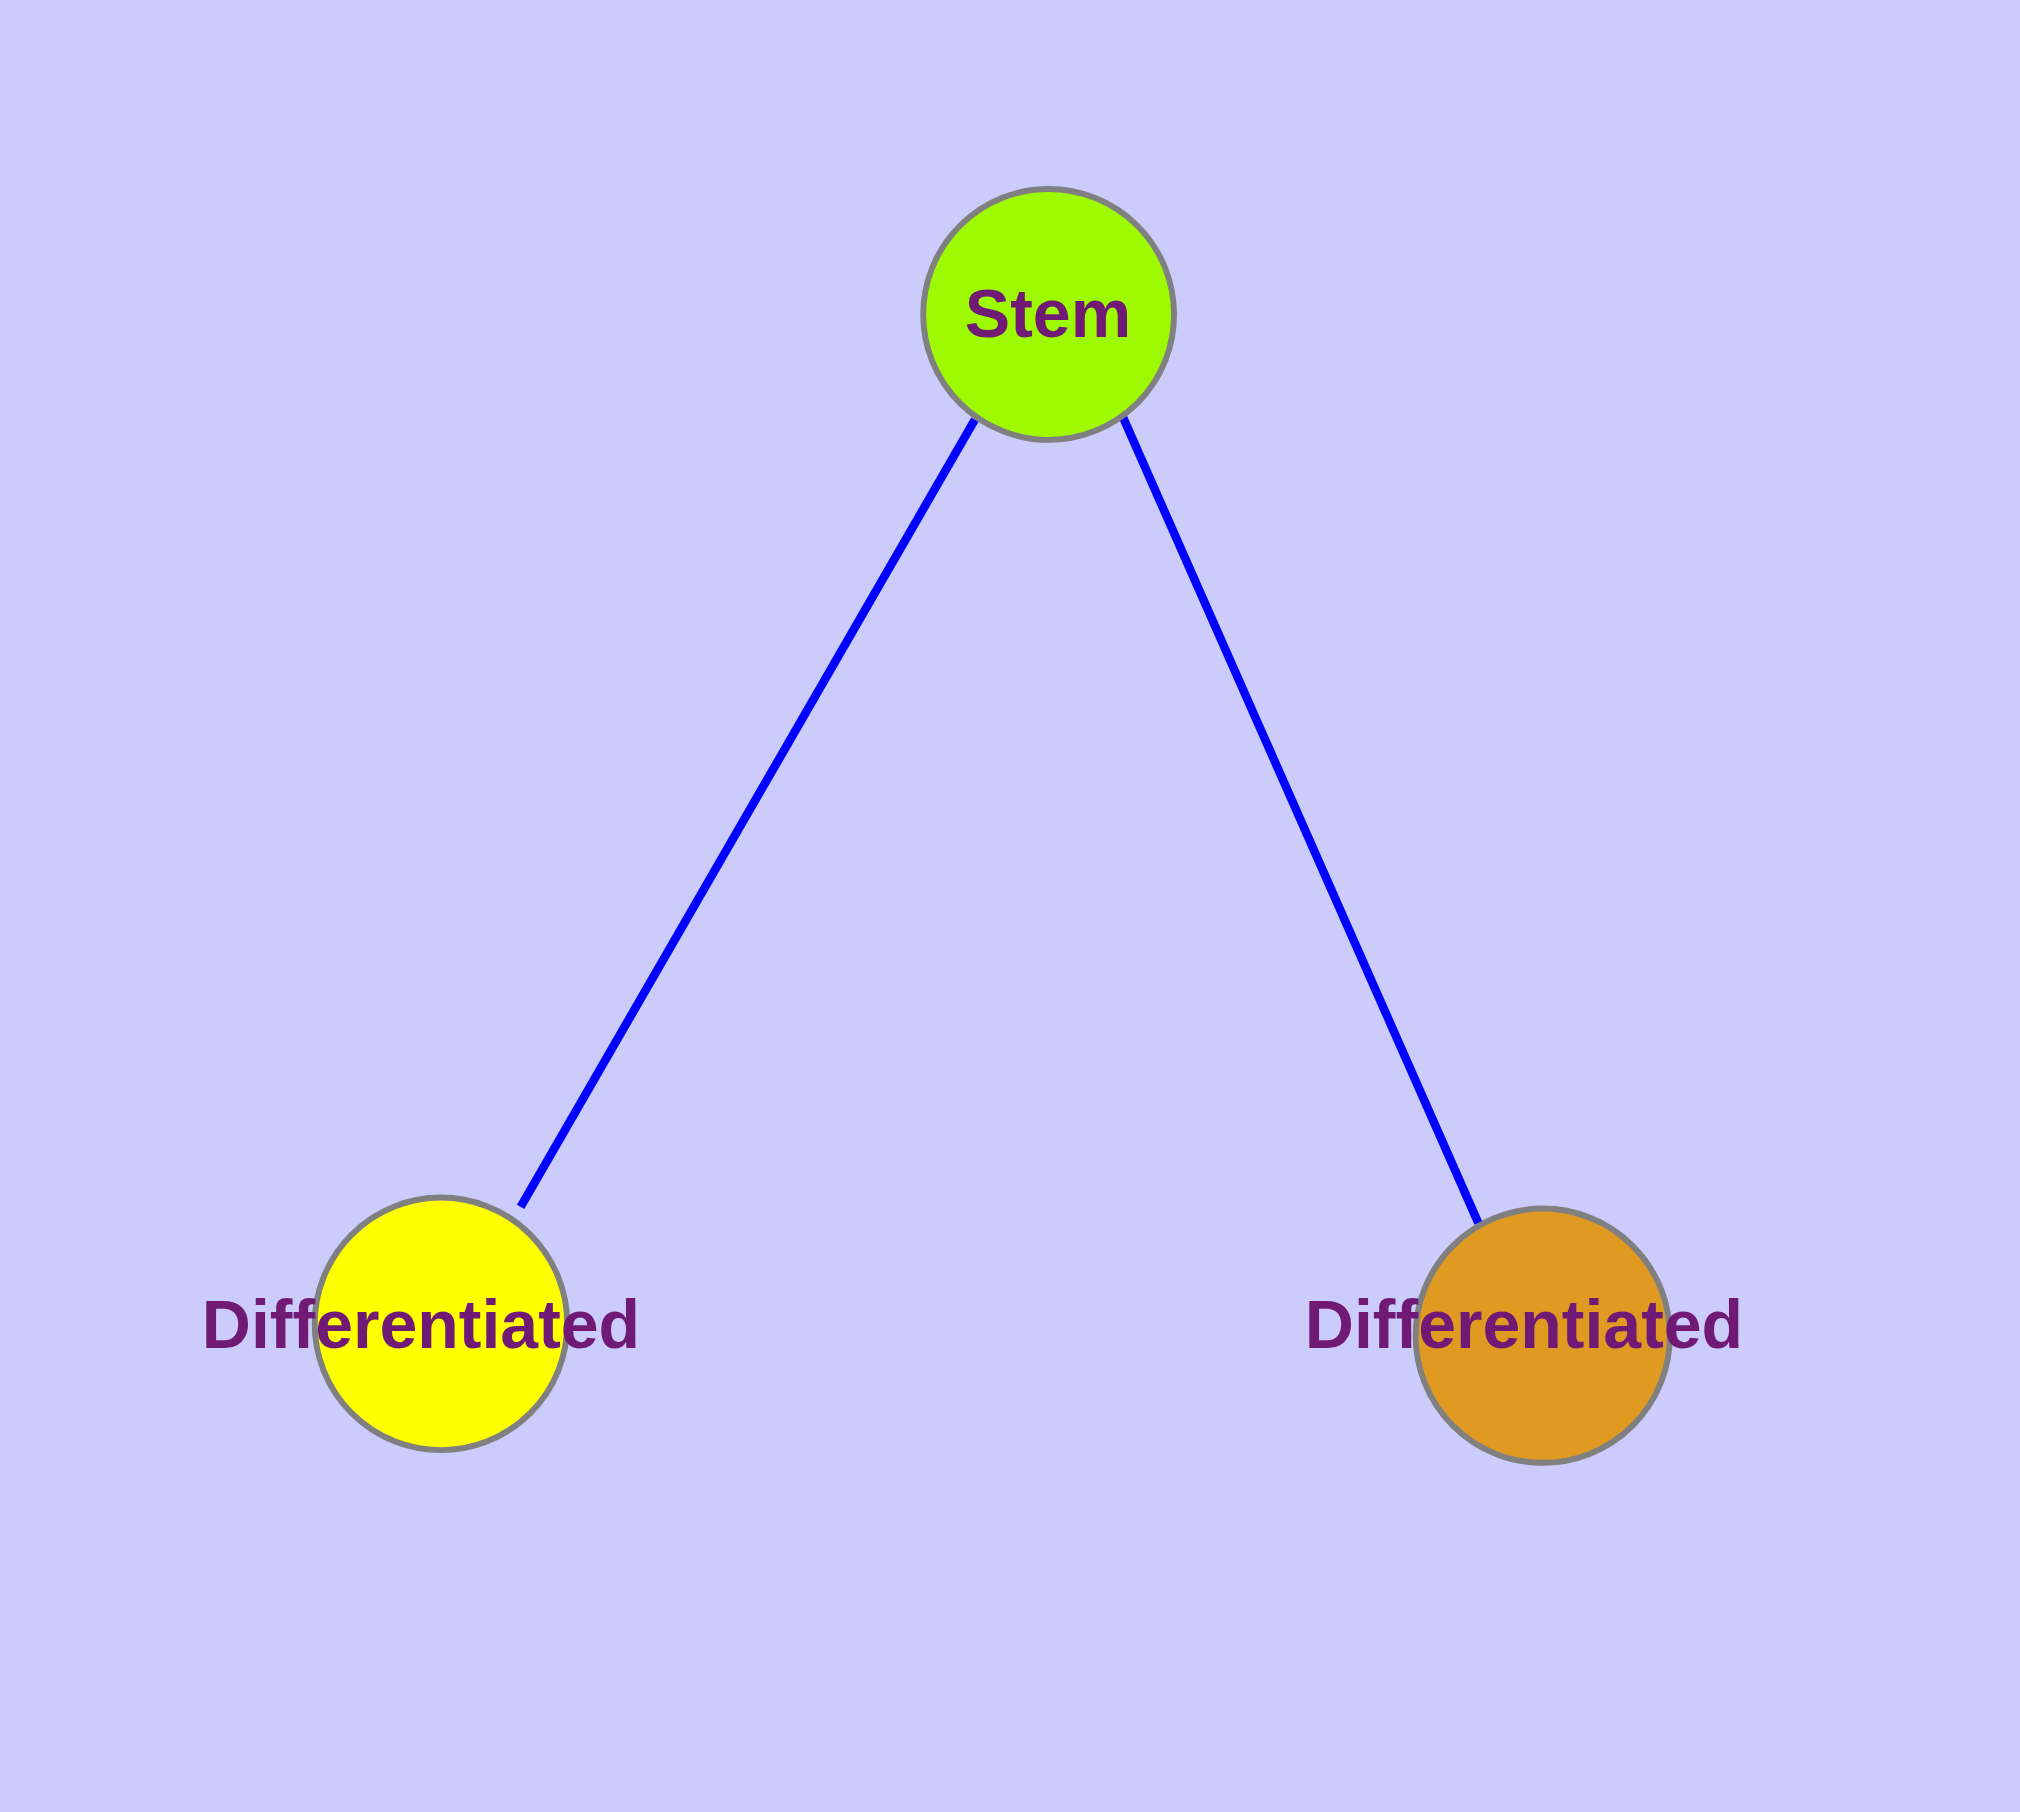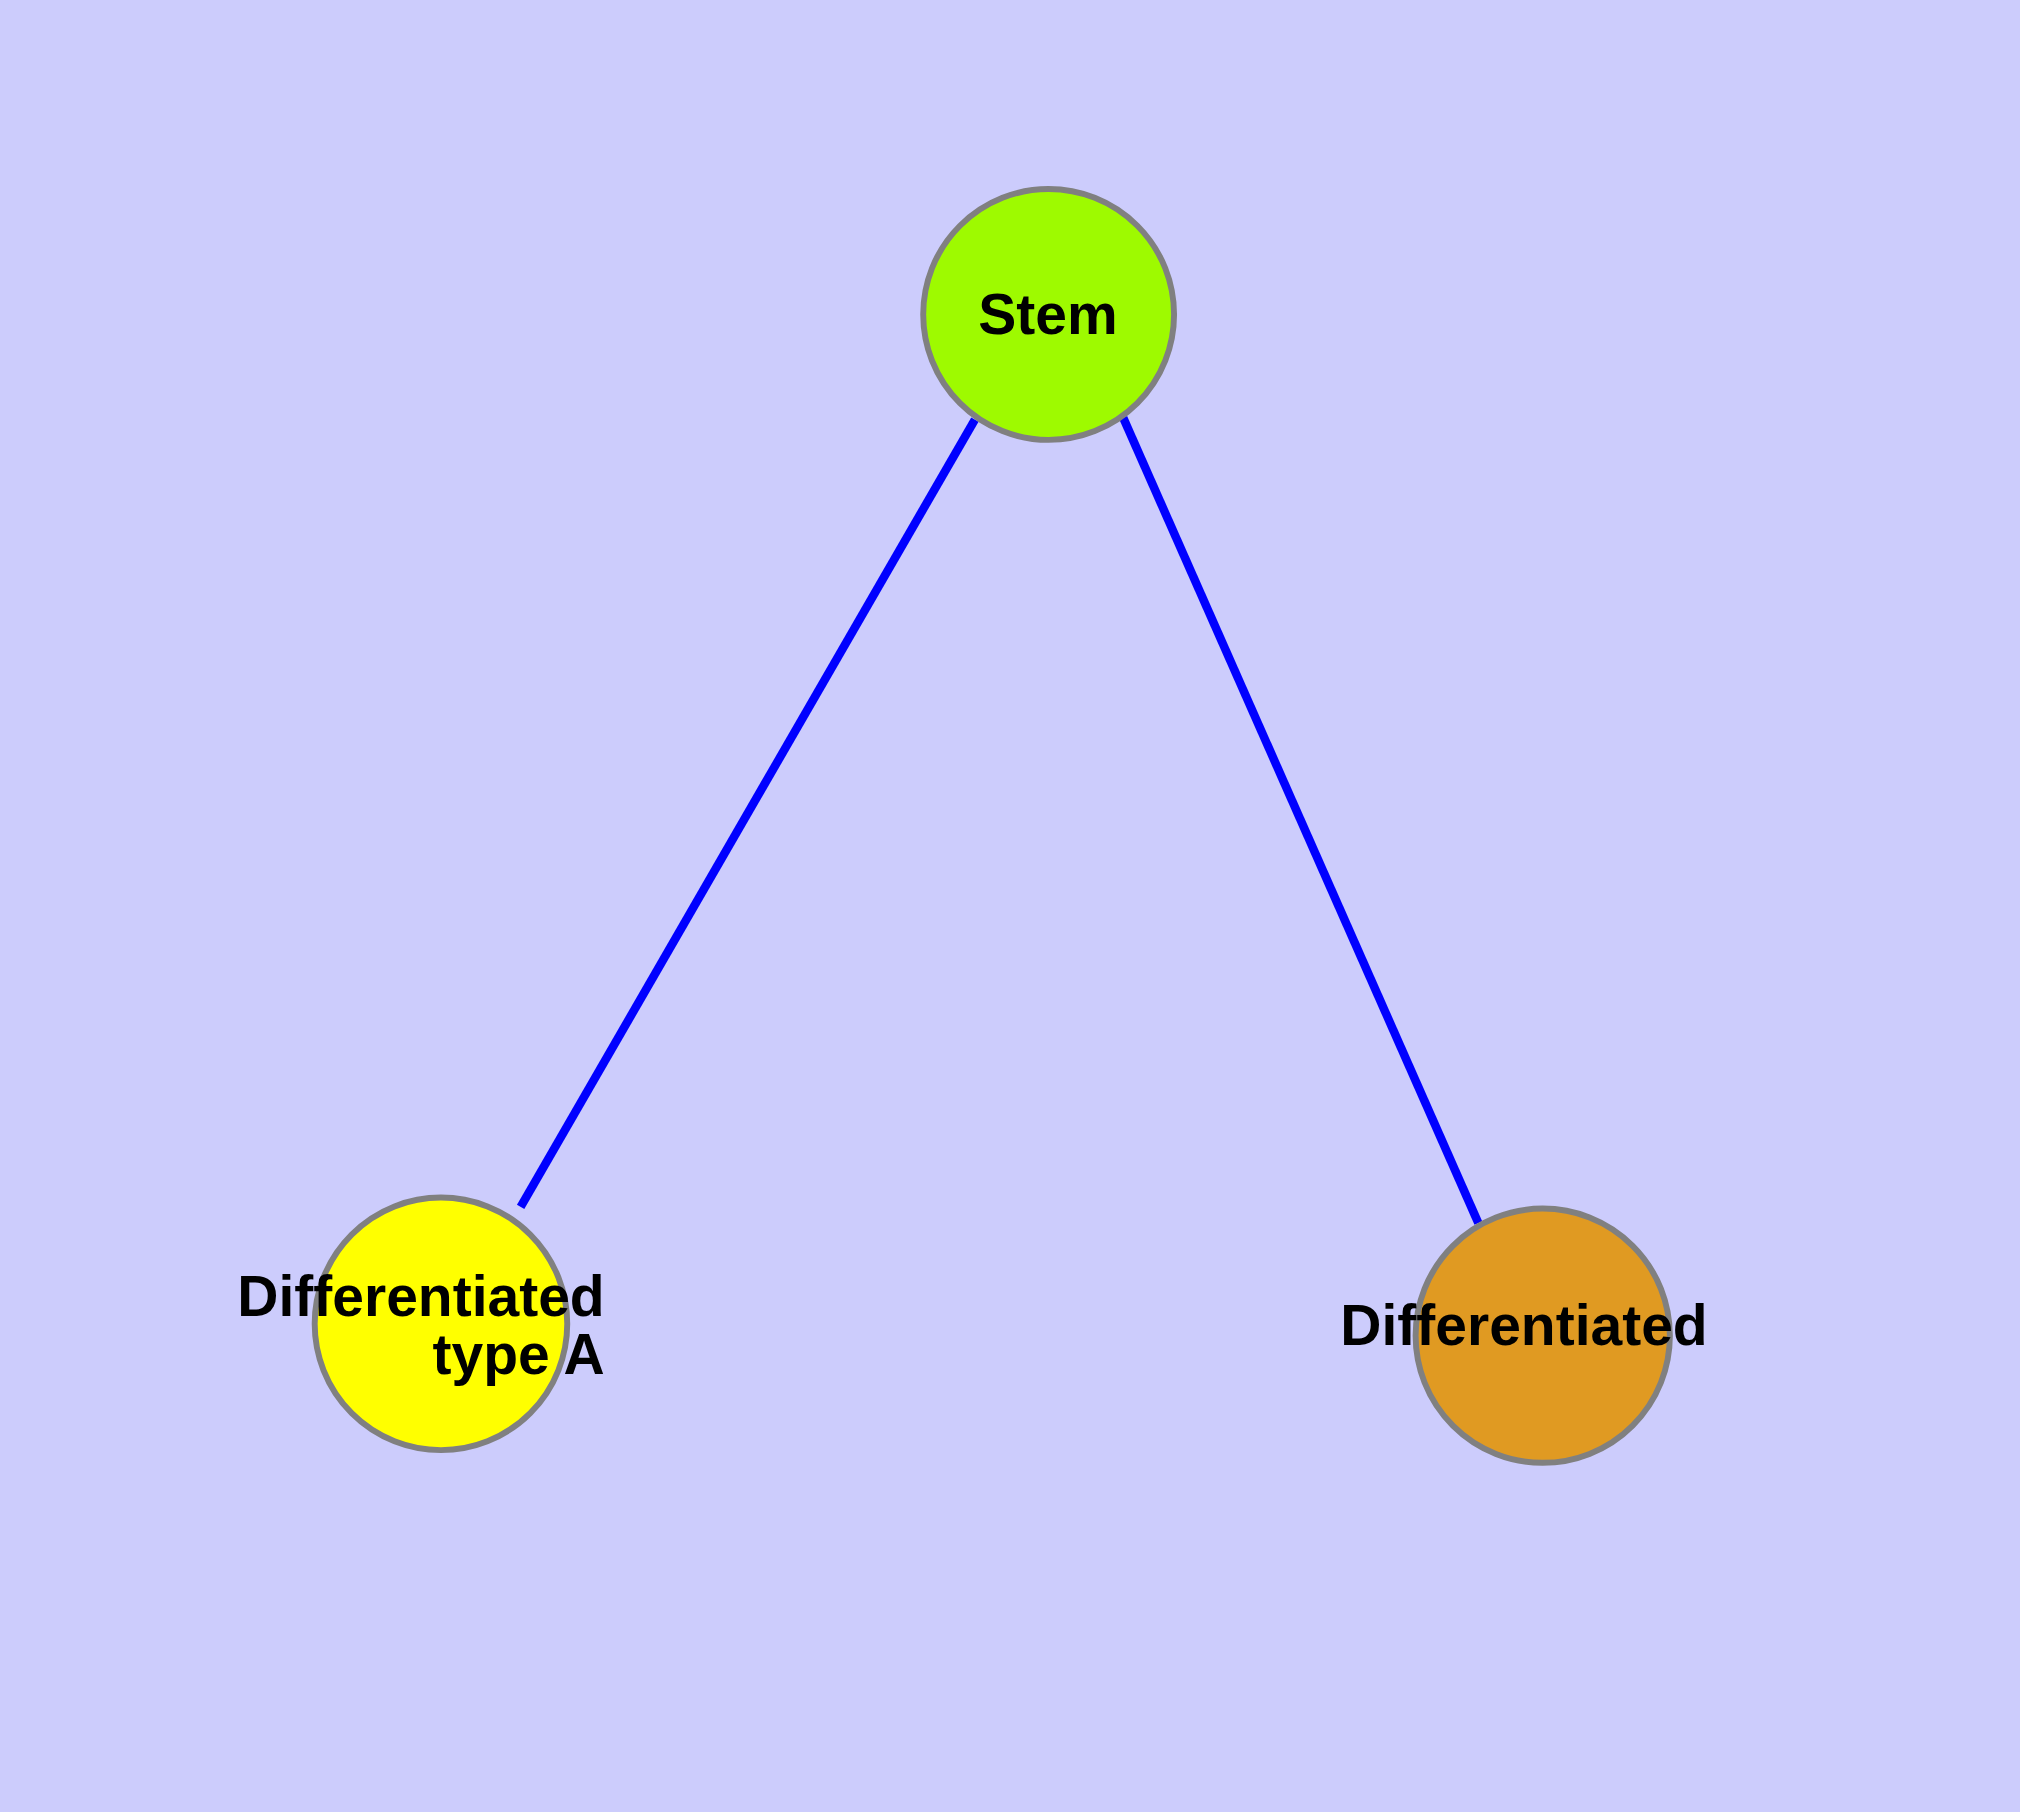--- a/index.html
+++ b/index.html
@@ -19,24 +19,24 @@
     position: absolute;
     left: 0;
     top: 0;
     width: 2021px;
     height: 1812px;
   }
   .node-label {
     position: absolute;
     font-family: "Liberation Sans", sans-serif;
     font-weight: bold;
-    font-size: 57px;
+    font-size: 68px;
     line-height: 1.02;
-    color: #000000;
-    text-align: right;
+    color: #701a75;
+    text-align: left;
     white-space: pre;
     pointer-events: none;
     transform: translate(-50%, -50%);
   }
 </style>
 </head>
 <body>
 
 <div id="canvas" style="width: 2021px; height: 1812px; background: rgb(204, 204, 252);">
 
@@ -47,18 +47,18 @@
       </g>
     <g id="node-layer">
         <circle cx="1237" cy="371" r="148" fill="#9efa00" stroke="#808080" stroke-width="7"></circle>
         <circle cx="520" cy="1562" r="149" fill="#ffff00" stroke="#808080" stroke-width="7"></circle>
         <circle cx="1820" cy="1576" r="150" fill="#e09a22" stroke="#808080" stroke-width="7"></circle>
       </g>
   </svg>
 
   <div id="label-layer">
       <div class="node-label" style="left: 1048px; top: 314px;"><div>Stem</div></div>
-      <div class="node-label" style="left: 421px; top: 1325px;"><div>Differentiated</div><div>type A</div></div>
+      <div class="node-label" style="left: 421px; top: 1325px;"><div>Differentiated</div></div>
       <div class="node-label" style="left: 1524px; top: 1325px;"><div>Differentiated</div></div>
     </div>
 
 </div>
 
 
 </body></html>

